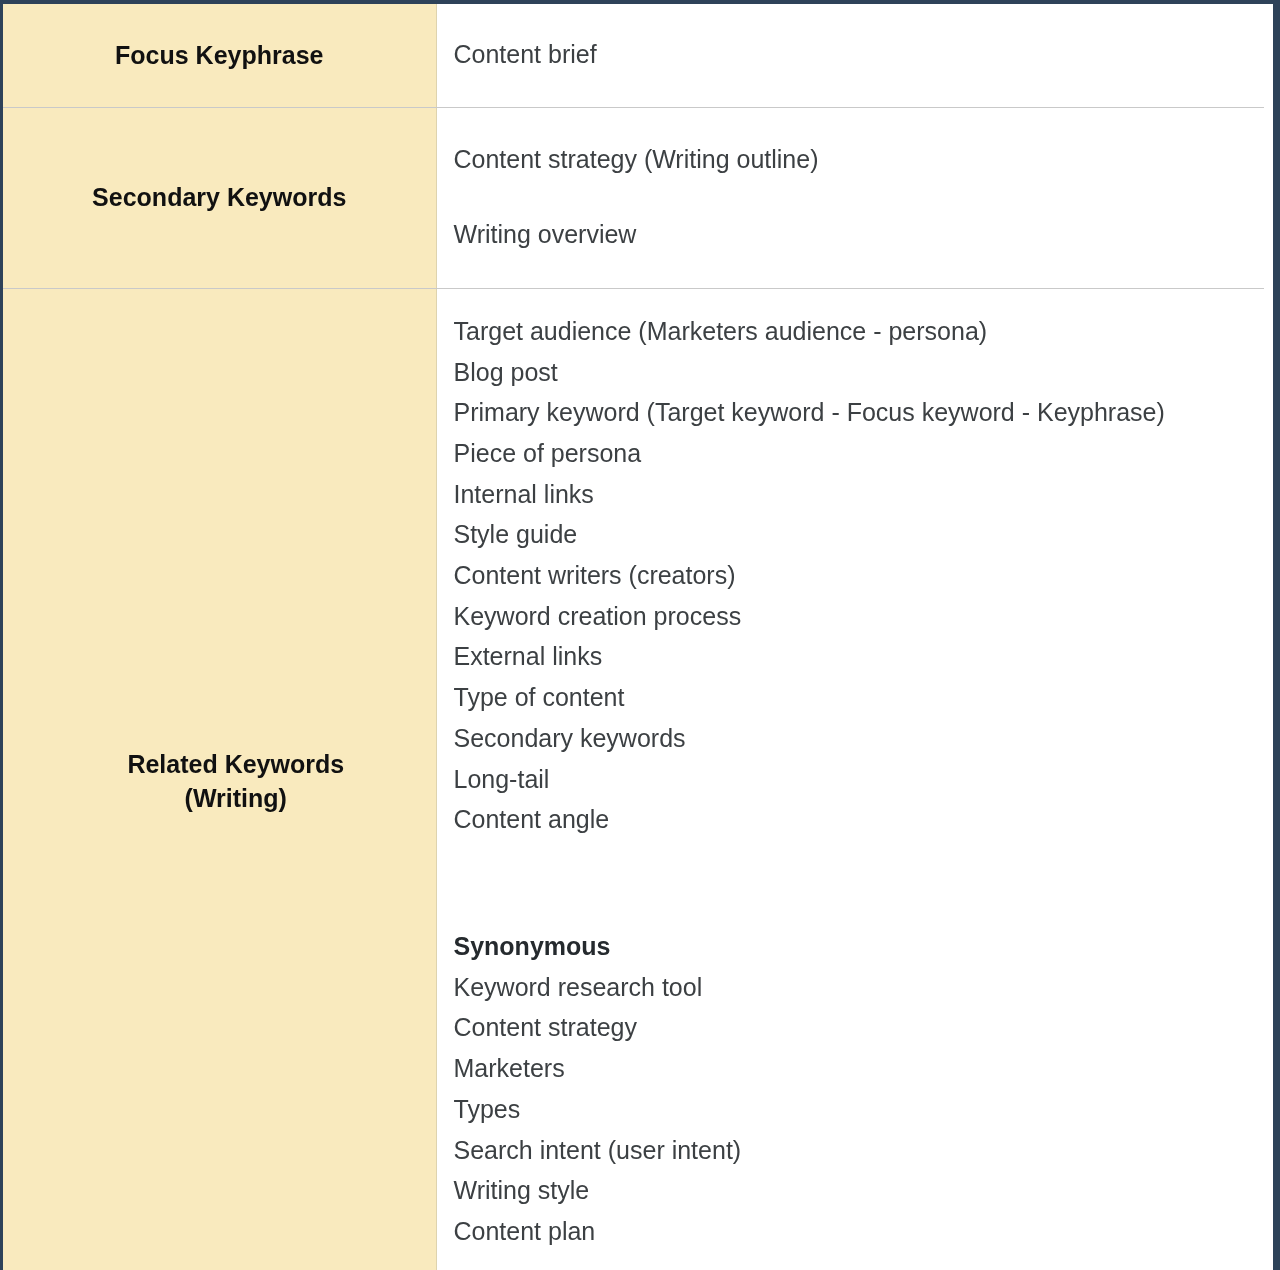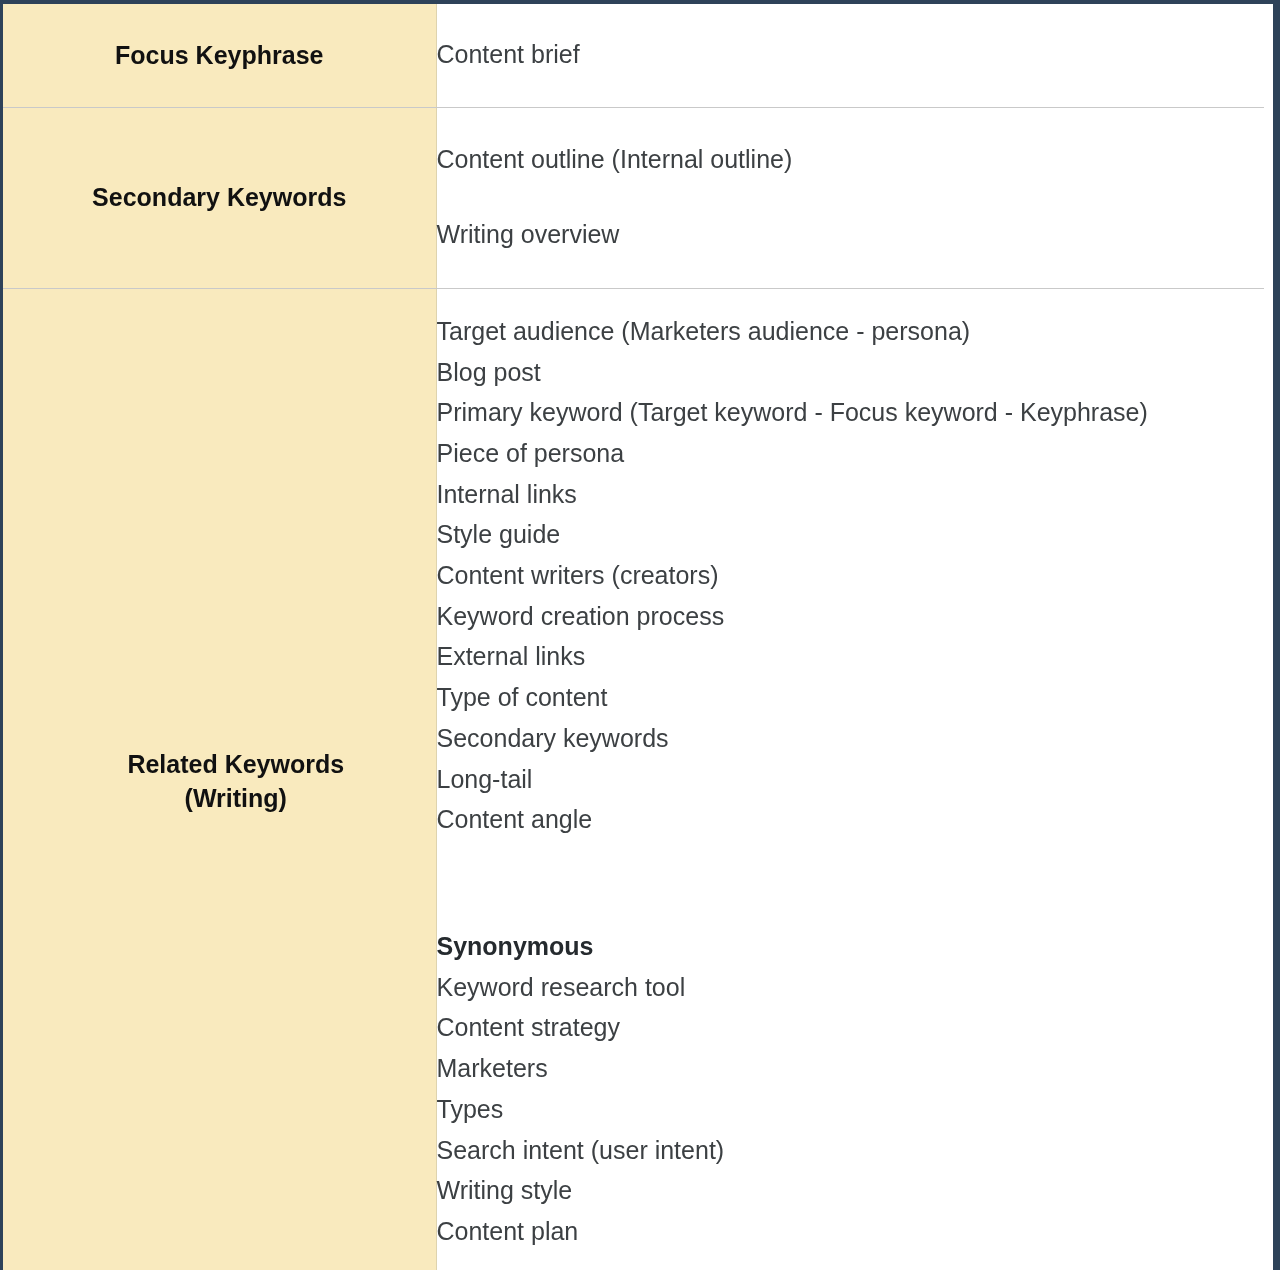--- a/index.html
+++ b/index.html
@@ -28,21 +28,21 @@
   }
 
   .keyword-table {
     width: 100%;
     border-collapse: collapse;
     table-layout: fixed;
   }
 
   .keyword-table td {
     vertical-align: middle;
-    padding: 0;
+    padding: 17px;
     border-bottom: 1px solid #c9c9c9;
   }
 
   
   .label-cell {
     width: 433px;
     background: #f9eabe;
     text-align: center;
     color: #111111;
     font-weight: bold;
@@ -121,21 +121,21 @@
         <td class="value-cell">
           <p class="value-line">Content brief</p>
         </td>
       </tr>
 
       <tr class="row-secondary">
         <td class="label-cell">
           <span>Secondary Keywords</span>
         </td>
         <td class="value-cell">
-          <p class="value-para">Content outline (Internal outline)</p>
+          <p class="value-para">Content strategy (Writing outline)</p>
           <p class="value-para">Writing overview</p>
         </td>
       </tr>
 
       <tr class="row-related">
         <td class="label-cell">
           <span class="label-line">Related Keywords</span>
           <span class="label-line">(Writing)</span>
         </td>
         <td class="value-cell">

